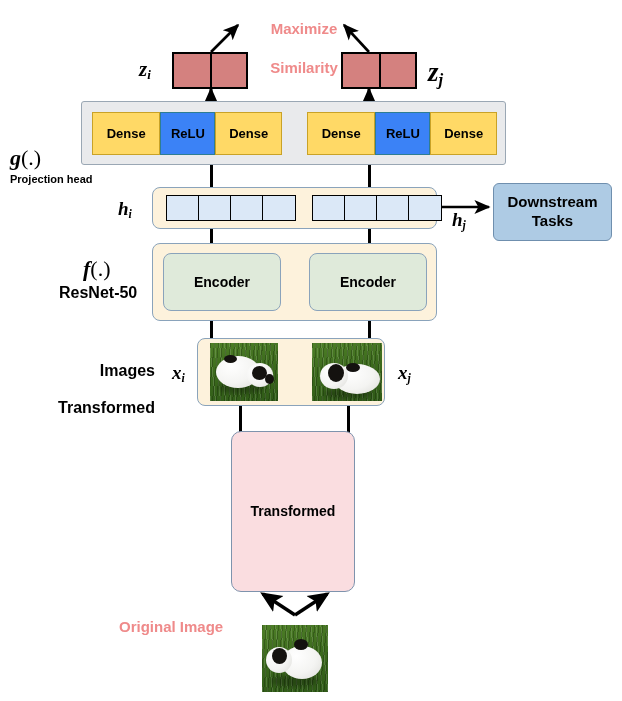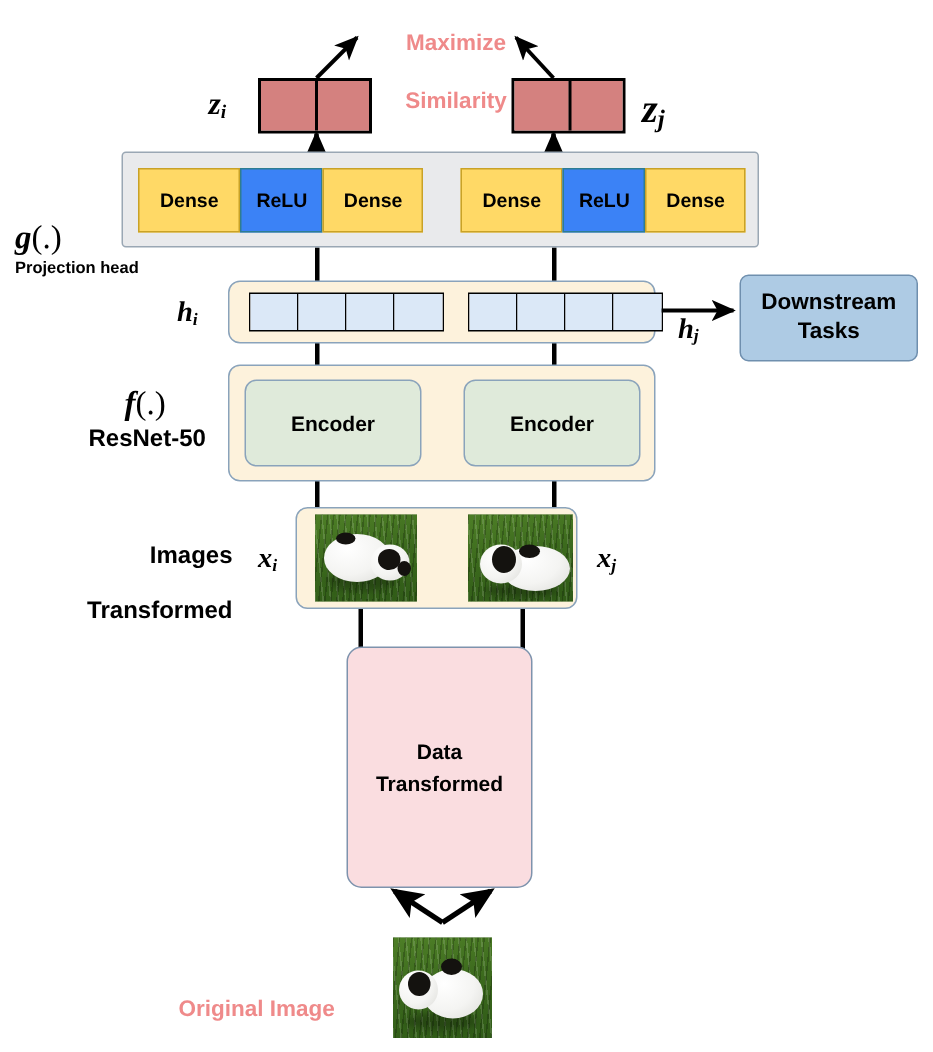--- a/index.html
+++ b/index.html
@@ -247,28 +247,27 @@
     <span>x</span><sub>j</sub>
   </div>
 
   <div class="lbl" style="left:50px; top:342px; font-size:16px; text-align:right; width:105px;">
     <div style="margin-top:2px;">Images</div>
     <div>Transformed</div>
   </div>
 
   <div id="data-augmentation" style="left:231px; top:431px; width:124px; height:161px;">
     <div>
-      <div>Data</div>
       <div>Transformed</div>
     </div>
   </div>
 
   <div class="photo" style="left:262px; top:625px; width:66px; height:67px;">
     <div class="grass"></div>
     <div class="dog-shadow" style="left:8px; top:50px; width:48px; height:12px;"></div>
     <div class="dog-body" style="left:20px; top:21px; width:40px; height:33px;"></div>
     <div class="dog-body" style="left:4px; top:22px; width:26px; height:26px;"></div>
     <div class="dog-patch" style="left:10px; top:23px; width:15px; height:16px;"></div>
     <div class="dog-patch" style="left:32px; top:14px; width:14px; height:11px;"></div>
   </div>
-  <div class="lbl lbl-pink" style="left:119px; top:664px; font-size:15px;">Original Image</div>
+  <div class="lbl lbl-pink" style="left:119px; top:618px; font-size:15px;">Original Image</div>
 
 </div>
 
 </body></html>

